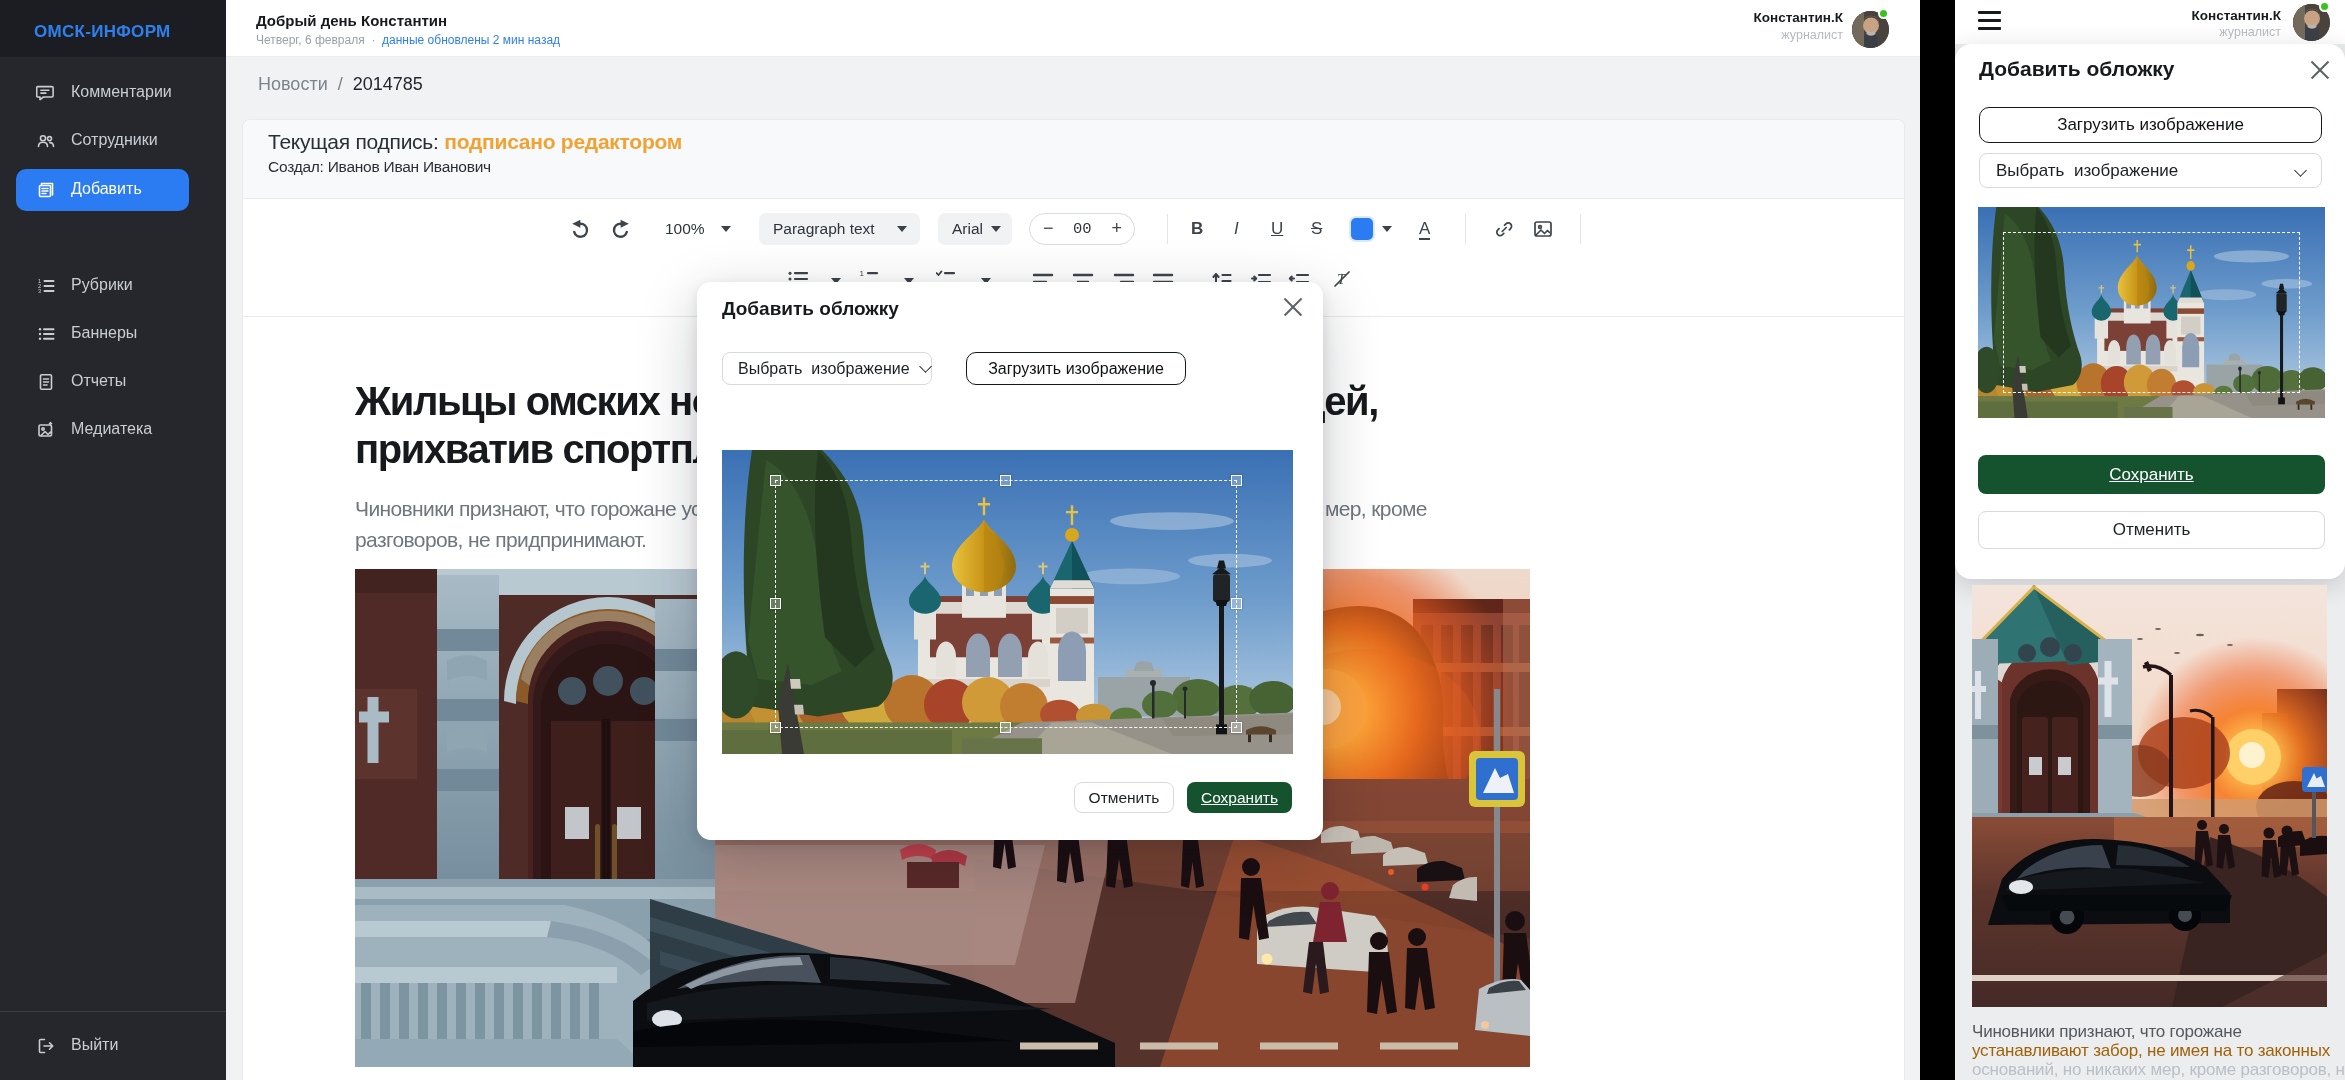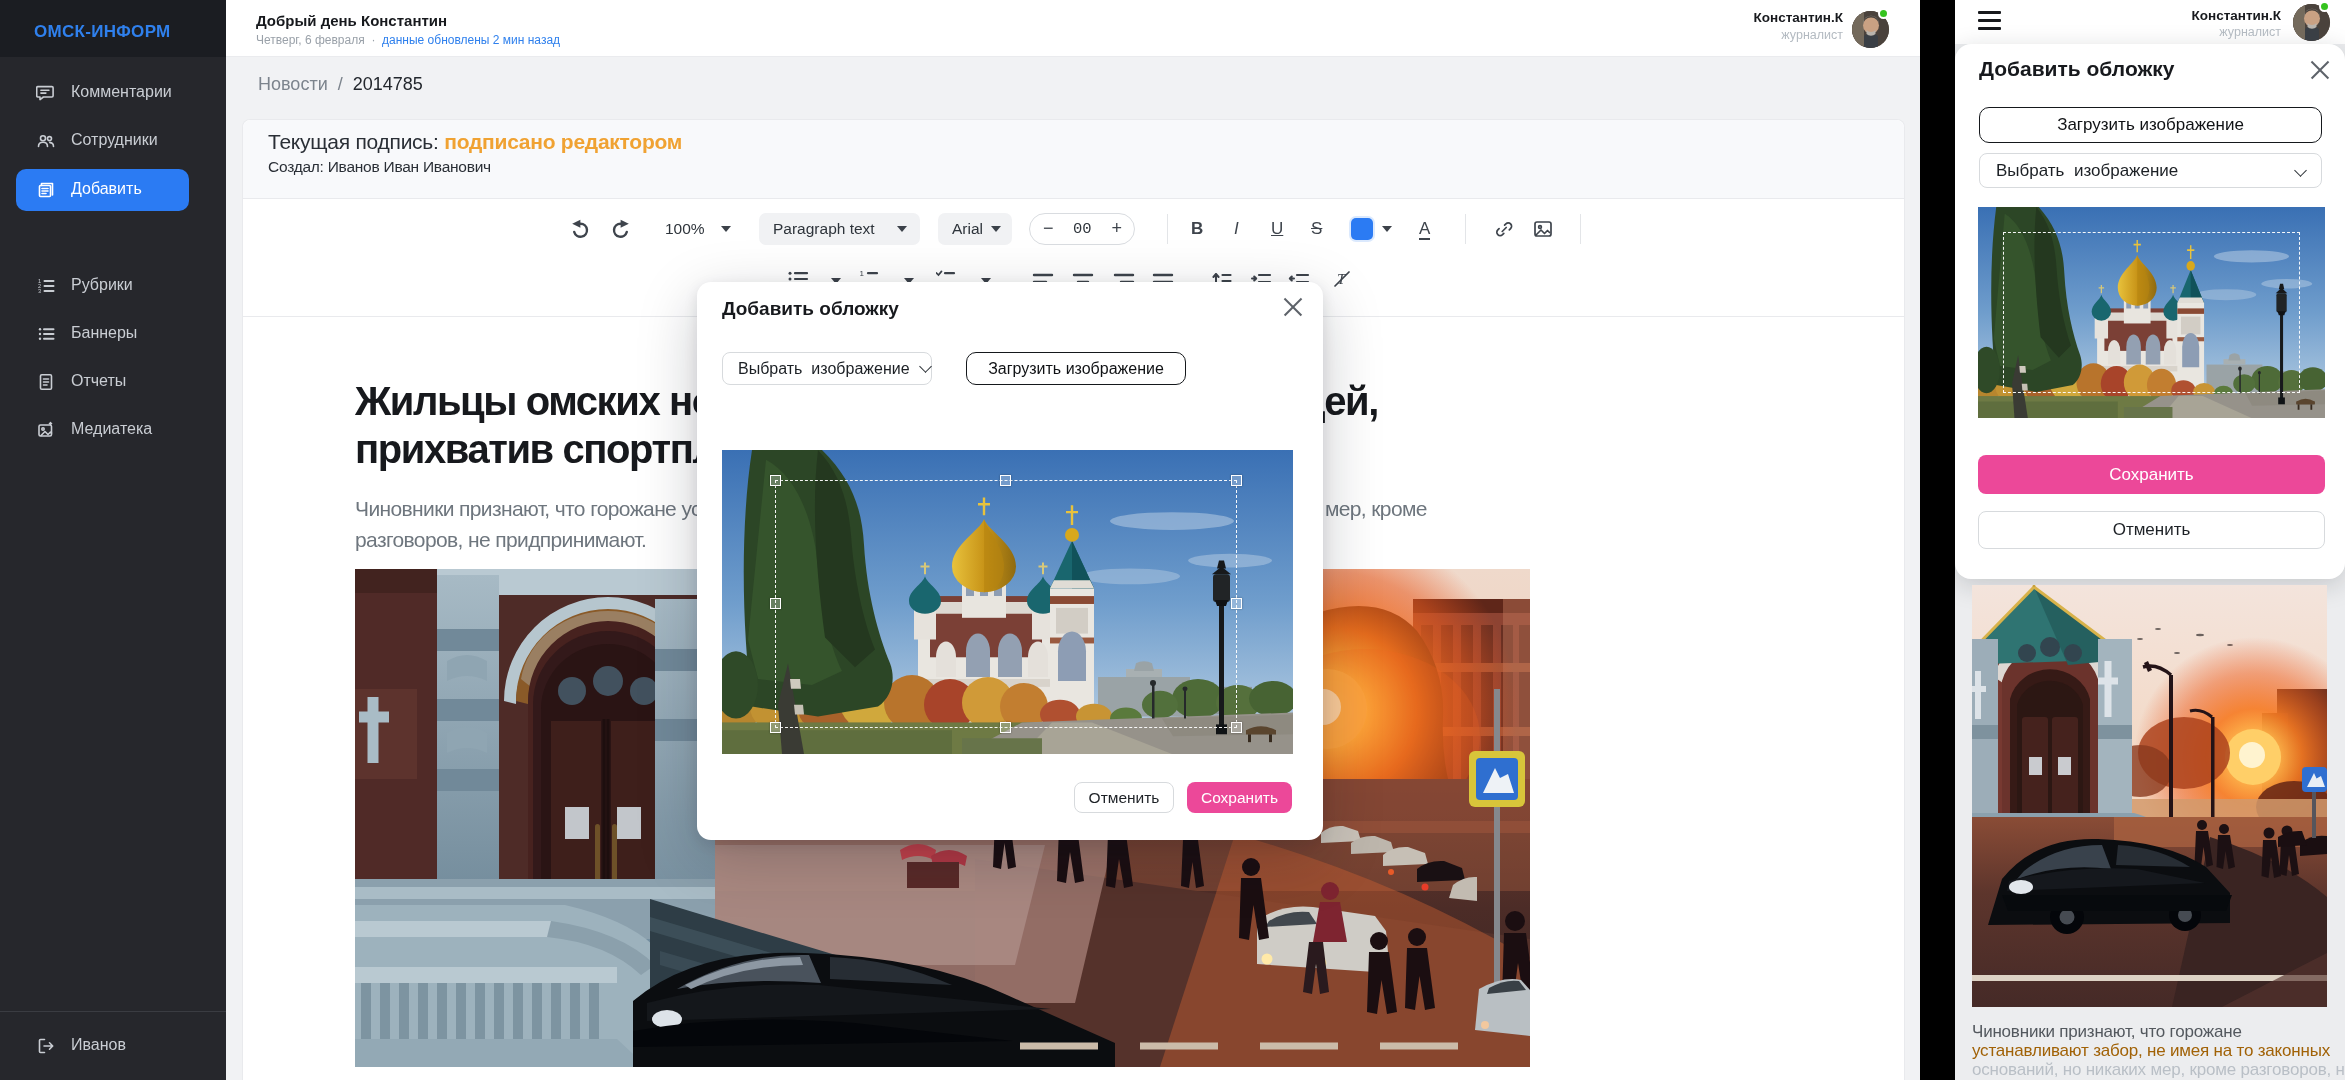--- a/index.html
+++ b/index.html
@@ -56,21 +56,21 @@
 
 
 #modal{position:absolute;left:697px;top:282px;width:626px;height:558px;background:#fff;border-radius:14px;box-shadow:0 18px 60px rgba(15,20,30,.22),0 4px 14px rgba(15,20,30,.10);}
 #modal .title{position:absolute;left:25px;top:16px;font-size:19px;font-weight:bold;color:#17191d;}
 .xclose{position:absolute;width:20px;height:20px;}
 .xclose:before,.xclose:after{content:"";position:absolute;left:-2px;top:9px;width:24px;height:1.8px;background:#5d6269;}
 .xclose:before{transform:rotate(45deg);}
 .xclose:after{transform:rotate(-45deg);}
 .btn-sell{position:absolute;border:1px solid #d7dadd;border-radius:8px;background:#fff;color:#1c2025;display:flex;align-items:center;}
 .btn-dark{position:absolute;border:1.7px solid #15181c;border-radius:10px;background:#fff;color:#101215;display:flex;align-items:center;justify-content:center;}
-.btn-blue{position:absolute;background:#ec4899;border-radius:8px;color:#fff;border:none;display:flex;align-items:center;justify-content:center;}
+.btn-blue{position:absolute;background:#14532d;border-radius:8px;color:#fff;border:none;display:flex;align-items:center;justify-content:center;text-decoration:underline;}
 .btn-grey{position:absolute;background:#fff;border:1px solid #d7dadd;border-radius:8px;color:#1d2126;display:flex;align-items:center;justify-content:center;}
 .chev{display:inline-block;width:9px;height:9px;border-right:1.8px solid #2a2f35;border-bottom:1.8px solid #2a2f35;transform:rotate(45deg);}
 .cropr{position:absolute;border:1.6px dashed rgba(255,255,255,.95);}
 .hdl{position:absolute;width:11px;height:11px;border:1.6px solid #fff;background:rgba(255,255,255,.25);box-shadow:0 0 2px rgba(0,0,0,.35);}
 
 
 #gap{position:absolute;left:1920px;top:0;width:35px;height:1080px;background:#000;}
 
 
 #mobile{position:absolute;left:1955px;top:0;width:390px;height:1080px;background:#ecedef;overflow:hidden;}
@@ -464,21 +464,21 @@
               <path class="stroke" d="M5 15.5 l4-4 3 3 2.5-2.5 1 1"></path>
               <path class="stroke" d="M13.5 3.5 h2 m-1 -1 v2"></path>
             </svg></span>
           <span class="lb">Медиатека</span>
         </div>
     <div class="navitem" style="top:1022px;">
           <span class="ic"><svg viewBox="0 0 20 20">
               <path class="stroke" d="M8.5 3.5 h-4 a1 1 0 0 0 -1 1 v11 a1 1 0 0 0 1 1 h4"></path>
               <path class="stroke" d="M8 10 h8.5 m-3 -3.2 l3.2 3.2 -3.2 3.2"></path>
             </svg></span>
-          <span class="lb">Иванов</span>
+          <span class="lb">Выйти</span>
         </div>
     <div id="logout-div"></div>
   </div>
 
   <div id="modal">
     <div class="title">Добавить обложку</div>
     <div class="xclose" style="left:586px;top:15px;"></div>
     <div class="btn-sell" style="left:25px;top:70px;width:210px;height:33px;font-size:16px;">
           <span style="margin-left:15px;">Выбрать&nbsp; изображение</span>
           <span class="chev" style="margin-left:11px;margin-top:-4px;"></span>

